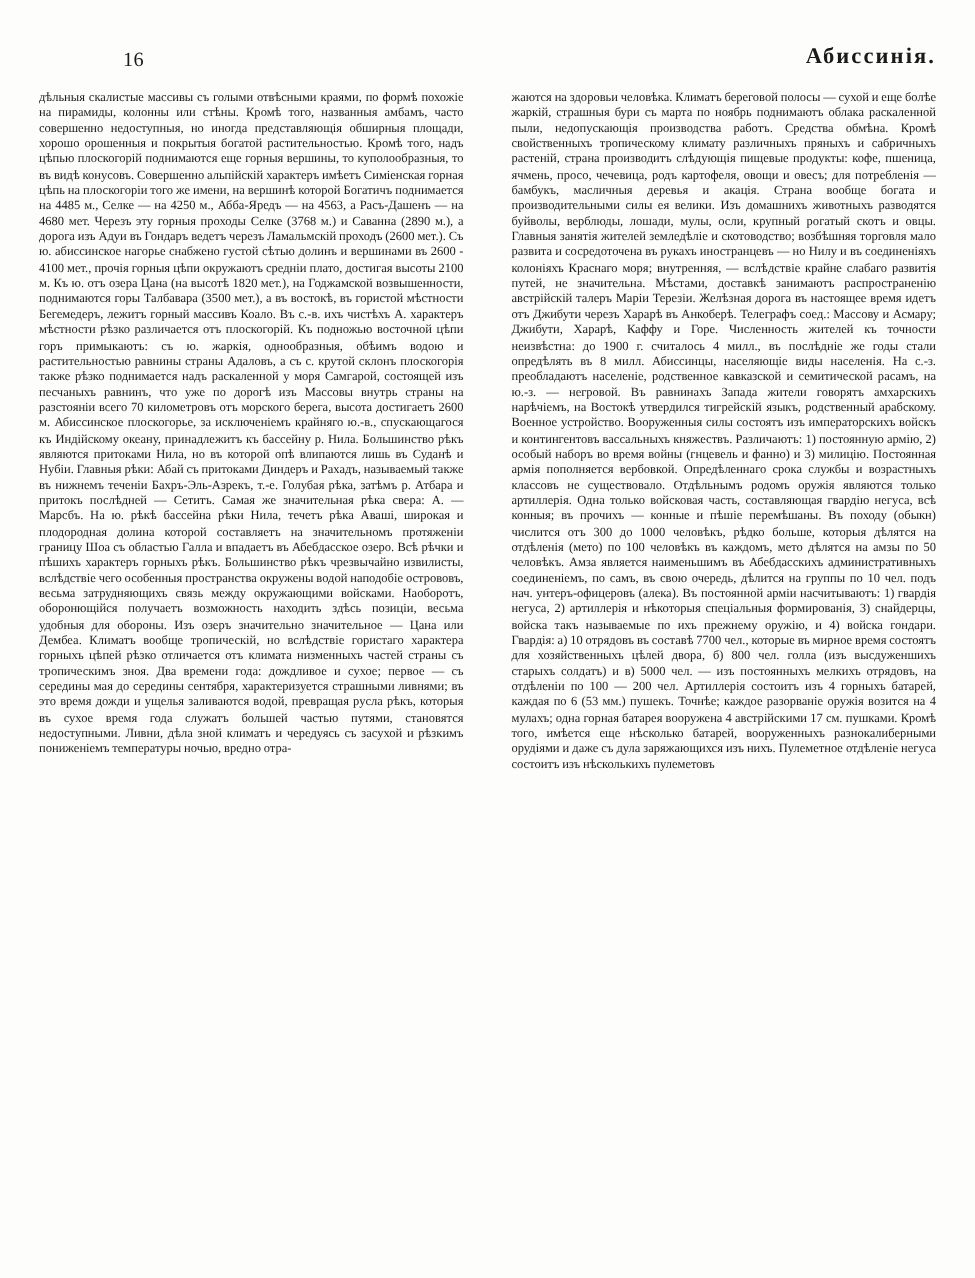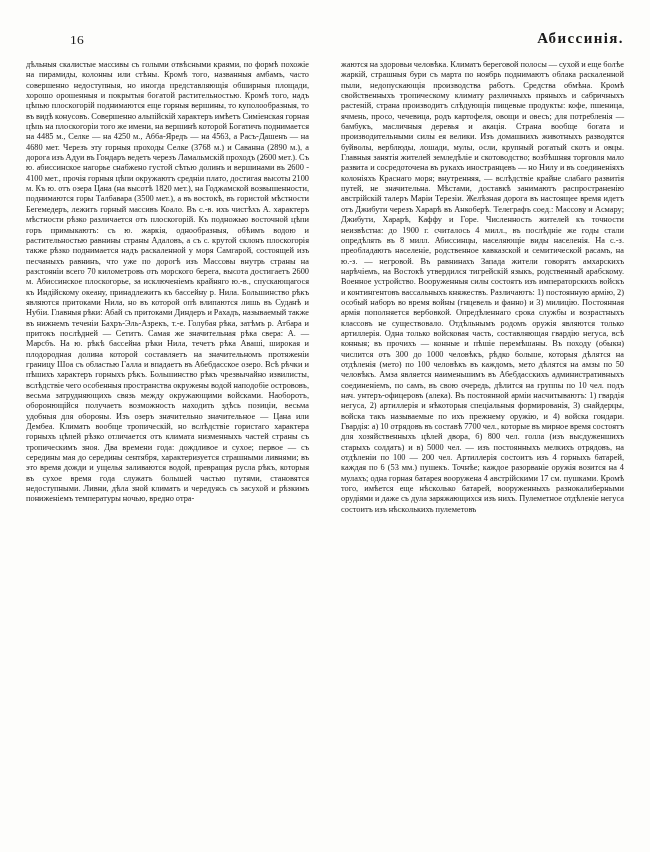--- a/index.html
+++ b/index.html
@@ -22,21 +22,21 @@
     padding: 30px 26px 18px 26px;
     background: #fdfdfb;
   }
   .header {
     position: relative;
     height: 26px;
     margin-bottom: 4px;
   }
   .folio {
     position: absolute;
-    left: 44px;
+    left: 56px;
     top: 2px;
     font-size: 13.5px;
     letter-spacing: 0.3px;
   }
   .running-title {
     position: absolute;
     left: 0;
     right: 0;
     top: 0;
     text-align: right;

